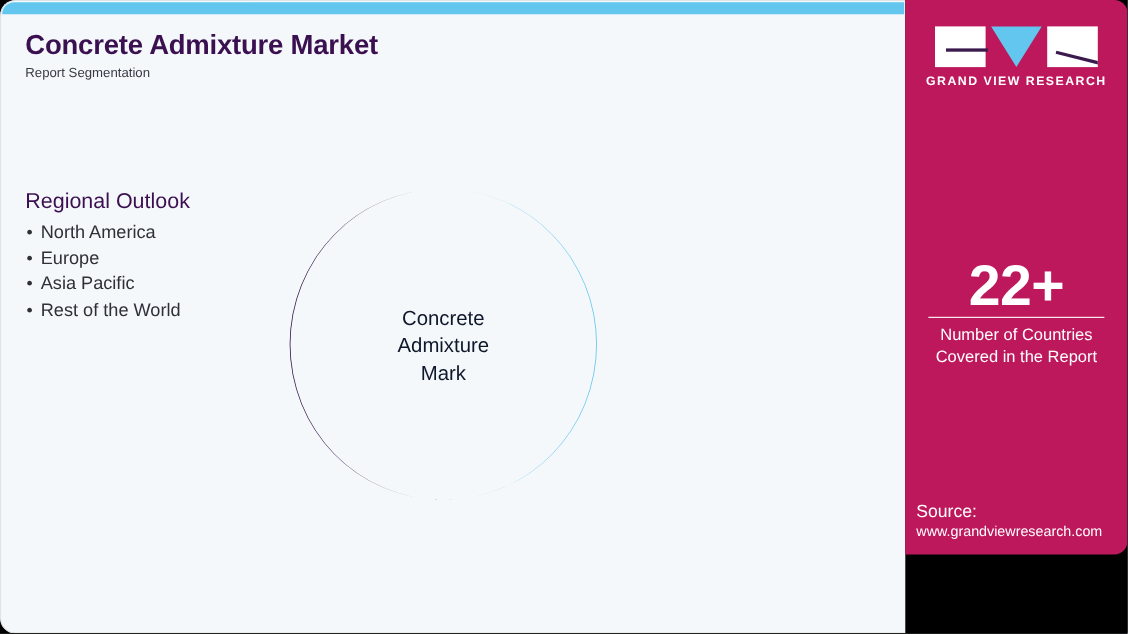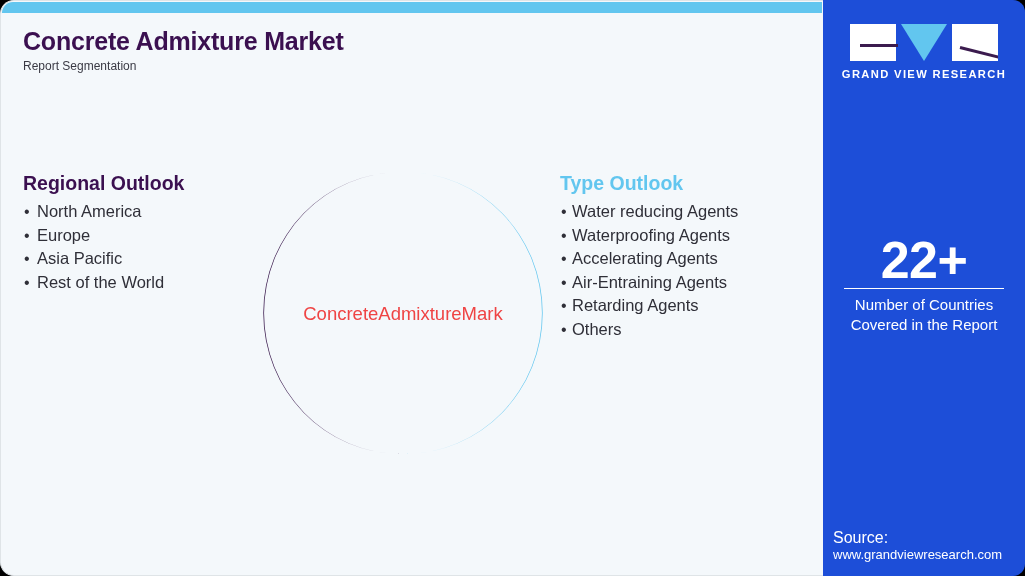--- a/index.html
+++ b/index.html
@@ -70,21 +70,21 @@
 
   
   .outlook {
     position: absolute;
   }
   .outlook-left { left: 22px; top: 171px; }
   .outlook-right { left: 559px; top: 171px; }
 
   .outlook-heading {
     font-size: 19.5px;
-    font-weight: bold;
+    font-weight: normal;
     margin: 0 0 5px 0;
     white-space: nowrap;
   }
   .outlook-left .outlook-heading { color: #3b1050; }
   .outlook-right .outlook-heading { color: #62c6ef; }
 
   .outlook-list {
     list-style: none;
     margin: 0;
     padding: 0;
@@ -115,37 +115,38 @@
     width: 282px;
     height: 290px;
   }
   .donut-center-text {
     position: absolute;
     left: 0;
     top: 0;
     width: 282px;
     height: 290px;
     display: flex;
+    flex-direction: column;
     align-items: center;
     justify-content: center;
     font-size: 18.5px;
     line-height: 25px;
-    color: #ef4444;
+    color: #0f172a;
     text-align: center;
     pointer-events: none;
   }
 
   
   .side-panel {
     position: absolute;
     left: 823px;
     top: 0;
     width: 202px;
-    height: 576px;
-    background: #1d4ed8;
+    height: 504px;
+    background: #be185d;
     border-top-right-radius: 12px;
     border-bottom-right-radius: 12px;
     overflow: hidden;
   }
 
   .logo {
     position: absolute;
     left: 0;
     top: 24px;
     width: 202px;
@@ -267,31 +268,20 @@
     <div class="outlook outlook-left">
       <div class="outlook-heading">Regional Outlook</div>
       <ul class="outlook-list">
         <li>North America</li>
         <li>Europe</li>
         <li>Asia Pacific</li>
         <li>Rest of the World</li>
       </ul>
     </div>
 
-    <div class="outlook outlook-right">
-      <div class="outlook-heading">Type Outlook</div>
-      <ul class="outlook-list">
-        <li>Water reducing Agents</li>
-        <li>Waterproofing Agents</li>
-        <li>Accelerating Agents</li>
-        <li>Air-Entraining Agents</li>
-        <li>Retarding Agents</li>
-        <li>Others</li>
-      </ul>
-    </div>
 
     <div class="donut-wrap">
       <svg width="282" height="290" viewBox="0 0 282 290">
 
         <path id="slice-0" fill="#3b1b4e" d="M 139 4
                  A 137 141 0 0 0 139 286
                  L 139 286
                  A 85 87 0 0 1 139 4 Z"></path>
 
         <path id="slice-1" fill="#62c6ef" d="M 143 4

